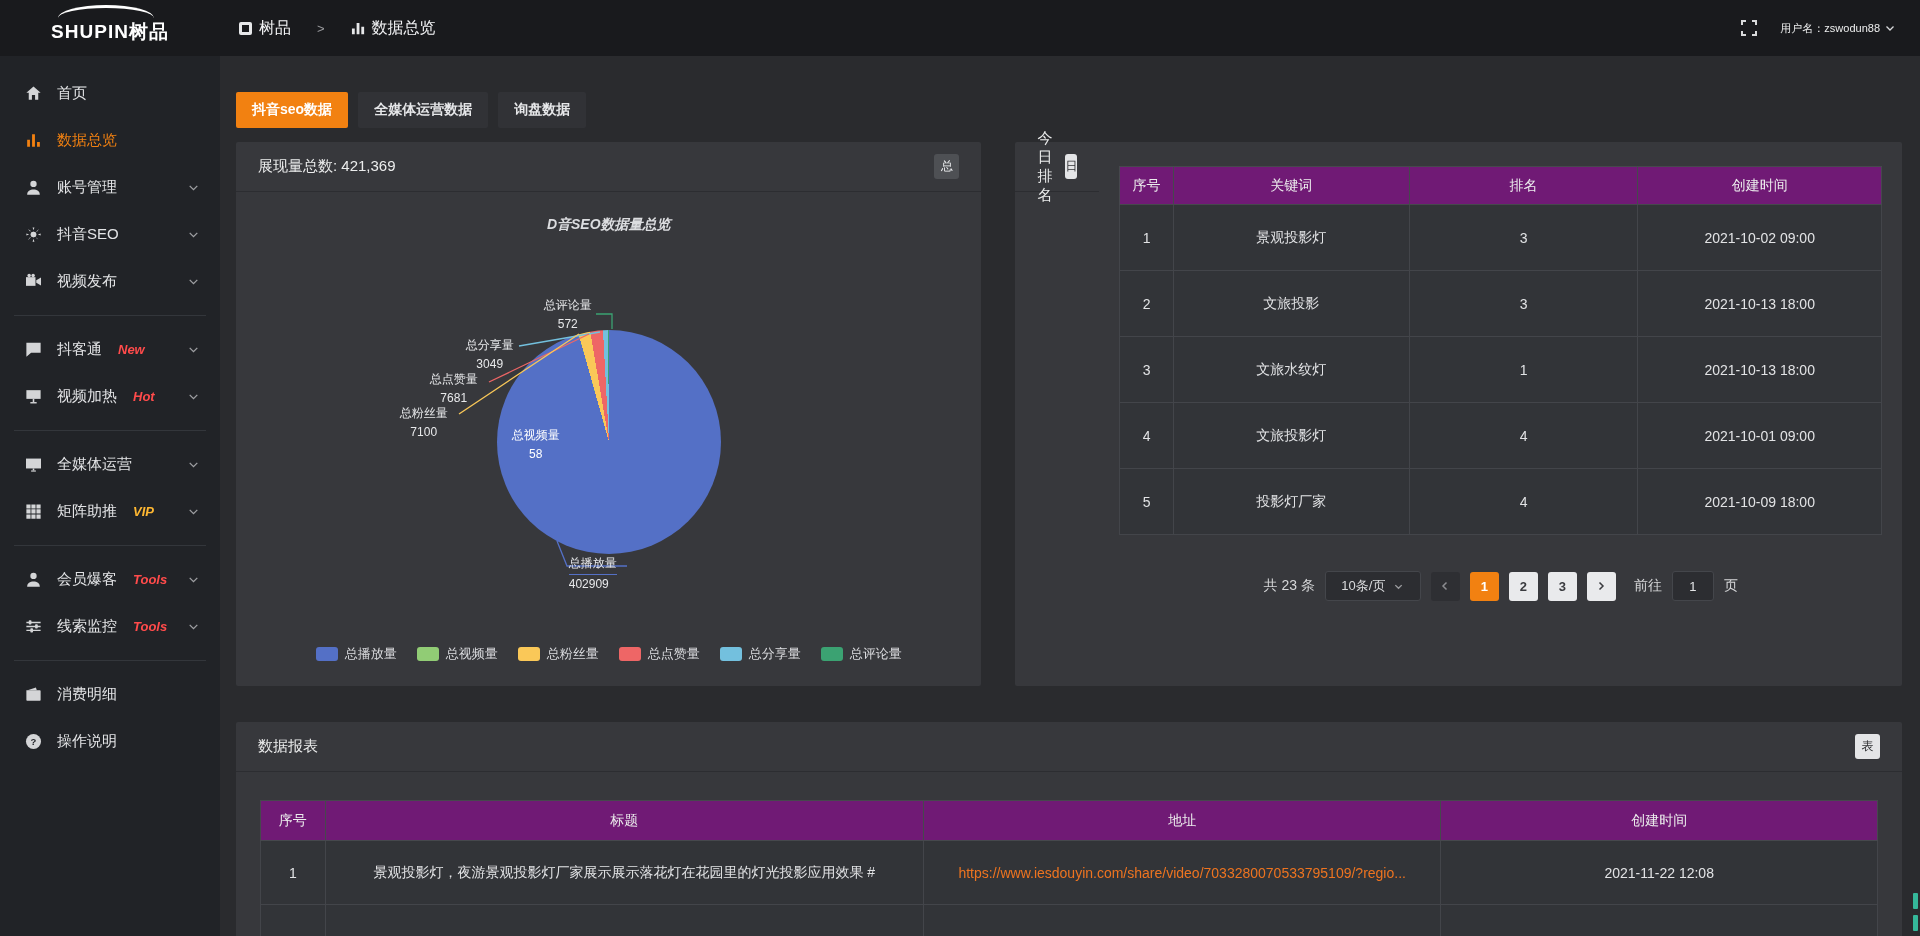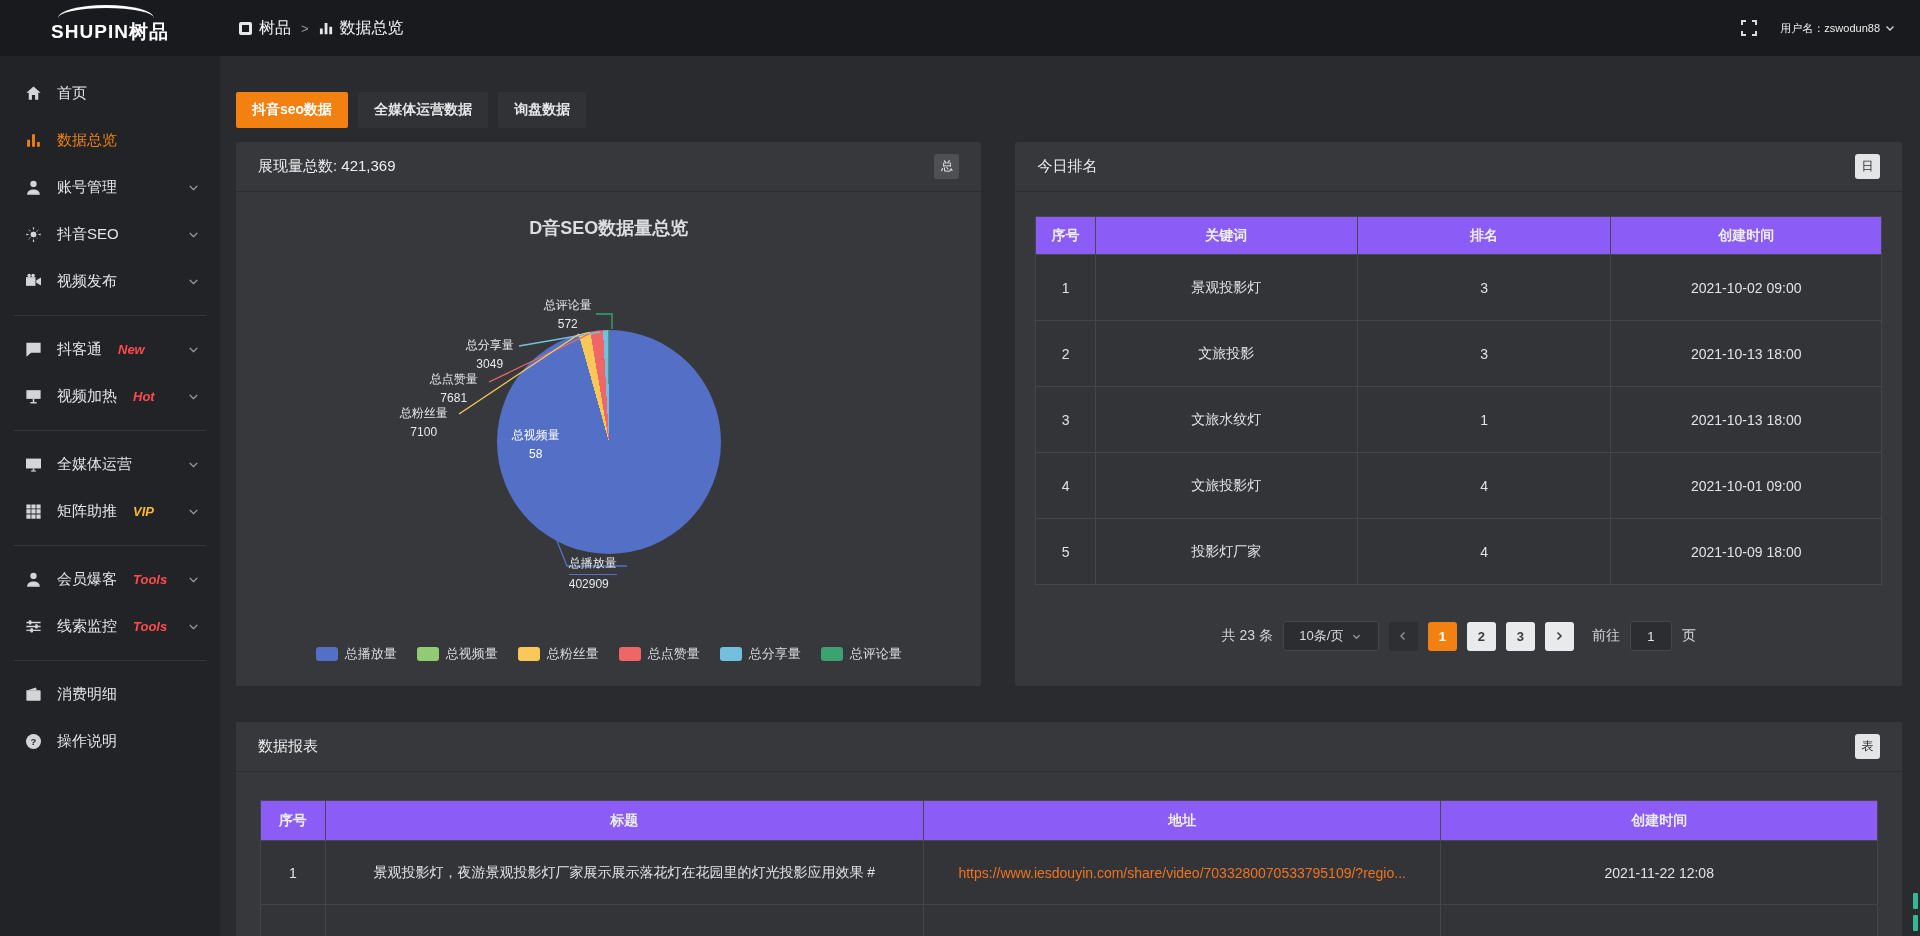--- a/index.html
+++ b/index.html
@@ -6,21 +6,21 @@
   html,body { width:1920px; height:936px; overflow:hidden; }
   body {
     font-family:"Liberation Sans","DejaVu Sans",sans-serif;
     background:#2a2b2e; color:#e4e5e7; font-size:14px;
   }
   
   .topbar { position:fixed; top:0; left:0; right:0; height:56px; background:#191a1d; display:flex; align-items:center; z-index:20; }
   .logo-box { width:220px; height:56px; display:flex; align-items:center; justify-content:center; position:relative; }
   .logo-arc { position:absolute; top:5px; left:58px; width:96px; height:26px; border-top:3px solid #fff; border-radius:50%; }
   .logo-text { font-size:19px; font-weight:bold; color:#fff; letter-spacing:1px; margin-top:8px; font-family:"Liberation Sans",sans-serif; }
-  .crumbs { display:flex; align-items:center; margin-left:18px; gap:10px; font-size:16px; color:#f2f3f5; }
+  .crumbs { display:flex; align-items:center; margin-left:18px; gap:26px; font-size:16px; color:#f2f3f5; }
   .crumb { display:flex; align-items:center; gap:6px; cursor:pointer; }
   .crumb svg { display:block; }
   .crumb-sep { color:#9a9b9e; font-size:13px; }
   .topbar-right { margin-left:auto; display:flex; align-items:center; gap:22px; padding-right:24px; }
   .fs-btn { width:18px; height:18px; cursor:pointer; }
   .user-chip { display:flex; align-items:center; gap:4px; font-size:11px; color:#eceded; cursor:pointer; }
   
   .sidebar { position:fixed; top:56px; left:0; bottom:0; width:220px; background:#212327; padding-top:14px; z-index:10; }
   .side-item { height:47px; display:flex; align-items:center; padding:0 20px 0 24px; cursor:pointer; color:#e3e4e6; font-size:15px; }
   .side-item .s-icon { width:19px; height:19px; margin-right:14px; flex:0 0 19px; color:#d4d5d7; }
@@ -36,36 +36,36 @@
   .tab.active { background:#f28111; color:#fff; }
   .row-panels { display:flex; gap:34px; }
   .panel { background:#37383c; border-radius:2px; }
   .panel-head { height:50px; display:flex; align-items:center; justify-content:space-between; padding:0 22px; border-bottom:1px solid #2c2d31; font-size:15px; color:#eceded; }
   .mode-btn { width:25px; height:25px; border-radius:3px; display:flex; align-items:center; justify-content:center; font-size:12px; cursor:pointer; }
   .mode-btn.dark { background:#4e5054; color:#f0f1f3; }
   .mode-btn.light { background:#e4e5e7; color:#2f3033; }
   
   .chart-panel { width:782px; height:544px; }
   .chart-body { position:relative; height:493px; }
-  .chart-title { position:absolute; top:24px; left:0; right:0; text-align:center; font-size:18px; font-weight:bold; color:#dcdde0; }
+  .chart-title { position:absolute; top:24px; left:0; right:0; text-align:center; font-size:14px; font-weight:bold; color:#dcdde0;font-style:italic; }
   #pie { position:absolute; left:50%; top:250px; width:224px; height:224px; border-radius:50%; transform:translate(-50%,-50%); }
   .callout { position:absolute; font-size:12px; line-height:1.55; color:#e8e9eb; text-align:center; transform:translateX(-50%); }
   .callout.inside { color:#fff; }
   .callout.play { transform:none; text-align:left; }
   .callout.play .c-name { border-bottom:1px solid #5470c6; padding-bottom:1px; }
   #callout-lines { position:absolute; left:50%; top:250px; overflow:visible; }
   .legend { position:absolute; left:0; right:0; bottom:22px; display:flex; justify-content:center; gap:20px; }
   .legend-item { display:flex; align-items:center; gap:7px; font-size:13px; color:#dcdde0; cursor:pointer; }
   .legend-swatch { width:22px; height:14px; border-radius:3px; }
   
   table { border-collapse:collapse; width:100%; table-layout:fixed; }
-  th { background:#8b5cf6; font-weight:bold; font-size:14px; color:#eceded; height:38px; border:1px solid #46484d; }
+  th { background:#701a75; font-weight:normal; font-size:14px; color:#eceded; height:38px; border:1px solid #46484d; }
   td { background:#323438; font-size:14px; color:#e2e3e5; text-align:center; border:1px solid #43454a; overflow:hidden; white-space:nowrap; text-overflow:ellipsis; }
   
-  .rank-panel { width:930px; height:544px; display:flex; flex-direction:column; }
+  .rank-panel { width:930px; height:544px; display:flex; flex-direction:row; }
   .rank-body { padding:24px 20px 0; }
   .rank-body td { height:66px; }
   .pagination { display:flex; align-items:center; justify-content:center; gap:10px; margin-top:36px; font-size:14px; color:#d6d7d9; }
   .select-box { width:96px; height:30px; background:#2c2d31; border:1px solid #44464b; border-radius:3px; display:flex; align-items:center; justify-content:center; gap:8px; cursor:pointer; color:#d9dadc; font-size:13px; }
   .pg-btn { min-width:29px; height:29px; border-radius:3px; display:flex; align-items:center; justify-content:center; font-size:13px; cursor:pointer; }
   .pg-prev { background:#2e2f33; color:#7e7f83; }
   .pg-page { background:#e9eaec; color:#3a3b3f; font-weight:bold; }
   .pg-page.active { background:#f28111; color:#fff; }
   .pg-next { background:#e9eaec; color:#3a3b3f; }
   .goto-input { width:42px; height:30px; background:#2c2d31; border:1px solid #44464b; border-radius:3px; color:#e4e5e7; text-align:center; font-size:13px; font-family:inherit; }

